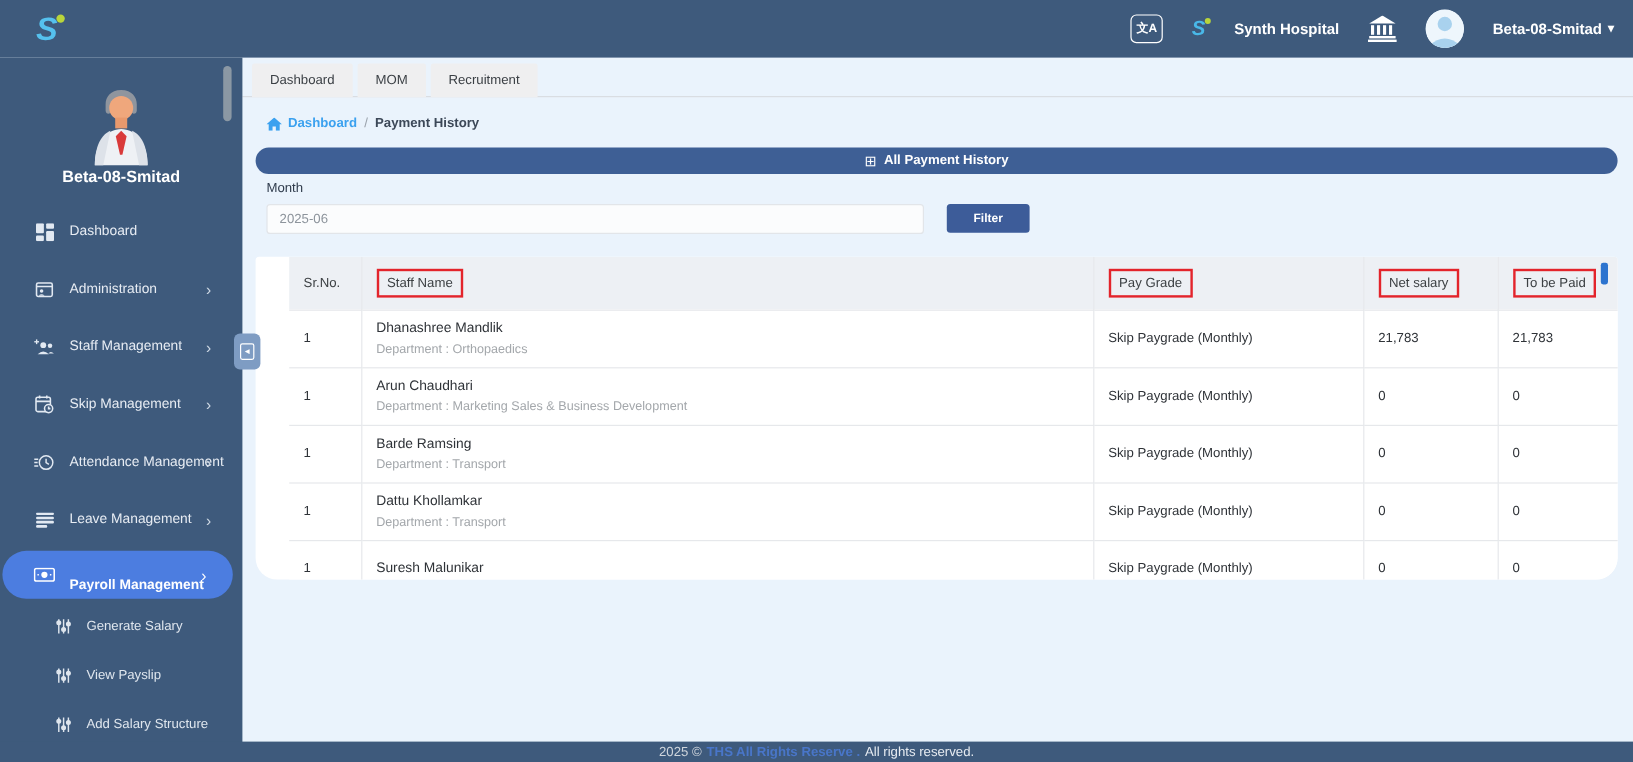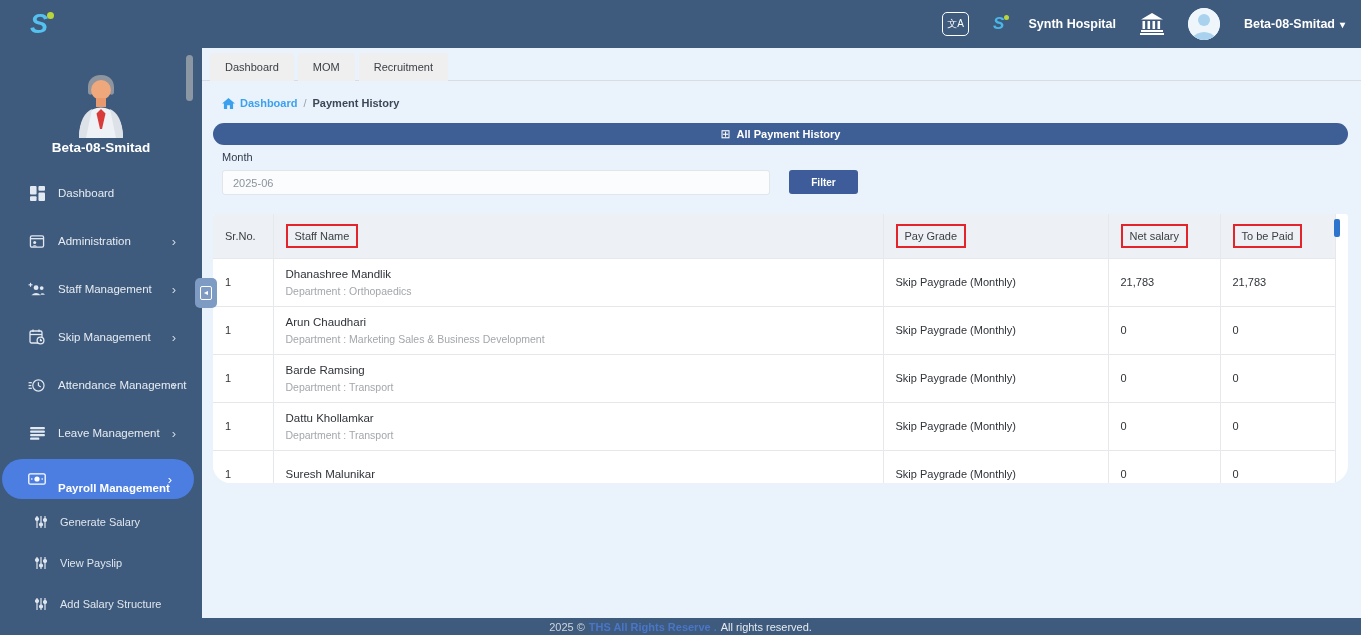--- a/index.html
+++ b/index.html
@@ -4,42 +4,42 @@
 <style>
   * { margin:0; padding:0; box-sizing:border-box; }
   html,body { width:1361px; height:635px; overflow:hidden; font-family:"Liberation Sans", sans-serif; background:#eaf3fc; }
 
   
   .navbar { position:absolute; top:0; left:0; width:1361px; height:48px; background:#3e5a7c; display:flex; align-items:center; justify-content:space-between; z-index:40; }
   .brand { margin-left:30px; position:relative; }
   .brand .s { font-size:27px; font-weight:bold; font-style:italic; color:#55c1ee; letter-spacing:-1px; }
   .brand .dot { position:absolute; top:3px; right:-7px; width:7px; height:7px; border-radius:50%; background:#b9d53b; }
   .nav-right { display:flex; align-items:center; gap:24px; margin-right:16px; }
-  .translate-box { width:27px; height:24px; border:1.6px solid #fff; border-radius:5px; color:#fff; font-size:10px; display:flex; align-items:center; justify-content:center; cursor:pointer; }
+  .translate-box { width:27px; height:24px; border:1.6px solid #fff; border-radius:5px; color:#fff; font-size:10px; display:flex; align-items:center; justify-content:center; cursor:pointer;font-weight:bold; }
   .mini-brand { position:relative; }
   .mini-brand .s { font-size:17px; font-weight:bold; font-style:italic; color:#49b8e8; }
   .mini-brand .dot { position:absolute; top:1px; right:-5px; width:5px; height:5px; border-radius:50%; background:#b9d53b; }
   .hospital-name { color:#fff; font-size:12.5px; font-weight:bold; }
   .nav-avatar { width:32px; height:32px; border-radius:50%; overflow:hidden; background:#eef6fc; cursor:pointer; }
   .nav-user { color:#fff; font-size:12.5px; font-weight:bold; cursor:pointer; display:flex; align-items:center; gap:5px; }
   .nav-user .caret { font-size:10px; }
 
   
   .sidebar { position:absolute; top:48px; left:0; width:202px; height:572px; background:#3e5a7c; overflow:hidden; z-index:30; }
   .side-avatar { display:block; margin:24px auto 2px auto; width:62px; height:66px; }
   .side-username { text-align:center; color:#fff; font-size:13.5px; font-weight:bold; margin-top:2px; }
   .menu { margin-top:14px; }
   .menu-item { height:48px; display:flex; align-items:center; padding-left:28px; cursor:pointer; position:relative; }
   .menu-item .mi-icon { width:18px; height:16px; display:flex; align-items:center; justify-content:center; margin-right:12px; flex:0 0 18px; }
   .menu-item .mi-label { color:#e7ecf3; font-size:11.5px; }
   .menu-item .mi-chevron { position:absolute; right:26px; color:#cfd9e4; font-size:13px; line-height:1; }
   .menu-item.active { background:#4c7de0; border-radius:22px; margin:2px 8px 2px 2px; height:40px; padding-left:26px; }
   .menu-item.active .mi-label { color:#fff; font-weight:bold;margin-top:17px; }
   .menu-item.active .mi-chevron { color:#fff; right:22px; }
-  .submenu-item { height:41px; display:flex; align-items:center; cursor:pointer;margin-left:34px; }
+  .submenu-item { height:41px; display:flex; align-items:center; padding-left:46px; cursor:pointer; }
   .submenu-item .mi-icon { width:15px; height:14px; margin-right:11px; flex:0 0 15px; }
   .submenu-item .mi-label { color:#dfe6ee; font-size:11px; }
 
   
   .page-scroll-handle { position:absolute; left:186px; top:55px; width:7px; height:46px; border-radius:4px; background:#949ea9; opacity:.9; z-index:45; cursor:pointer; }
 
   
   .main { position:absolute; top:48px; left:202px; width:1159px; height:570px; background:#eaf3fc; }
   .tabstrip { position:absolute; top:5px; left:0; width:1159px; height:28px; border-bottom:1px solid #d9dde2; display:flex; padding-left:8px; gap:4px; }
   .tab { background:#efeff0; height:28px; padding:0 15px; display:flex; align-items:center; font-size:11px; color:#3a3f44; cursor:pointer; border-radius:2px 2px 0 0; }
@@ -48,21 +48,21 @@
   .breadcrumb .bc-sep { color:#9aa2ab; font-weight:normal; }
   .breadcrumb .bc-current { color:#3c4858; }
 
   .panel-header { position:absolute; top:75px; left:11px; width:1135px; height:22px; background:#3e5f95; border-radius:12px; color:#fff; font-size:11px; font-weight:bold; display:flex; align-items:center; justify-content:center; gap:6px; }
   .panel-header .grid-glyph { font-size:12px; font-weight:normal; }
 
   .month-label { position:absolute; top:103px; left:4px; font-size:11px; color:#2f3b4c;margin-left:16px; }
   .month-input { position:absolute; top:122px; left:20px; width:548px; height:25px; background:#fbfcfd; border:1px solid #e2e5e9; border-radius:3px; font-size:11px; color:#8d949c; padding-left:10px; font-family:"Liberation Sans",sans-serif; }
   .filter-btn { position:absolute; top:122px; left:587px; width:69px; height:24px; background:#3d5c99; border:none; border-radius:3px; color:#fff; font-size:10px; font-weight:bold; cursor:pointer; font-family:"Liberation Sans",sans-serif; }
 
-  .table-card { position:absolute; top:166px; left:11px; width:1135px; height:269px; background:#fff; border-radius:3px 3px 18px 18px; overflow:hidden; }
+  .table-card { position:absolute; top:166px; left:11px; width:1135px; height:269px; background:#fff; border-radius:3px 3px 18px 18px; overflow:hidden;padding-left:28px; }
   table.payments { border-collapse:collapse; table-layout:fixed; width:1122px; }
   table.payments th, table.payments td { border-right:1px solid #e6e8eb; border-bottom:1px solid #e6e8eb; vertical-align:middle; text-align:left; }
   table.payments th:last-child, table.payments td:last-child { border-right:1px solid #e6e8eb; }
   table.payments thead th { background:#edf0f4; height:44px; font-size:11px; font-weight:normal; color:#3c4043; padding-left:12px; }
   table.payments tbody td { height:48px; padding-left:12px; background:#fff; }
   .hl-box { display:inline-block; border:2px solid #e3242b; padding:4px 7px; color:#3c4043; }
   .cell-name { font-size:11.5px; color:#2f3338; }
   .cell-dept { font-size:10.5px; color:#a3a7ab; margin-top:5px; }
   .cell-val { font-size:11px; color:#2f3338; }
   .table-scroll-thumb { position:absolute; top:5px; left:1121px; width:6px; height:18px; background:#2d74cf; border-radius:2px; cursor:pointer; }

